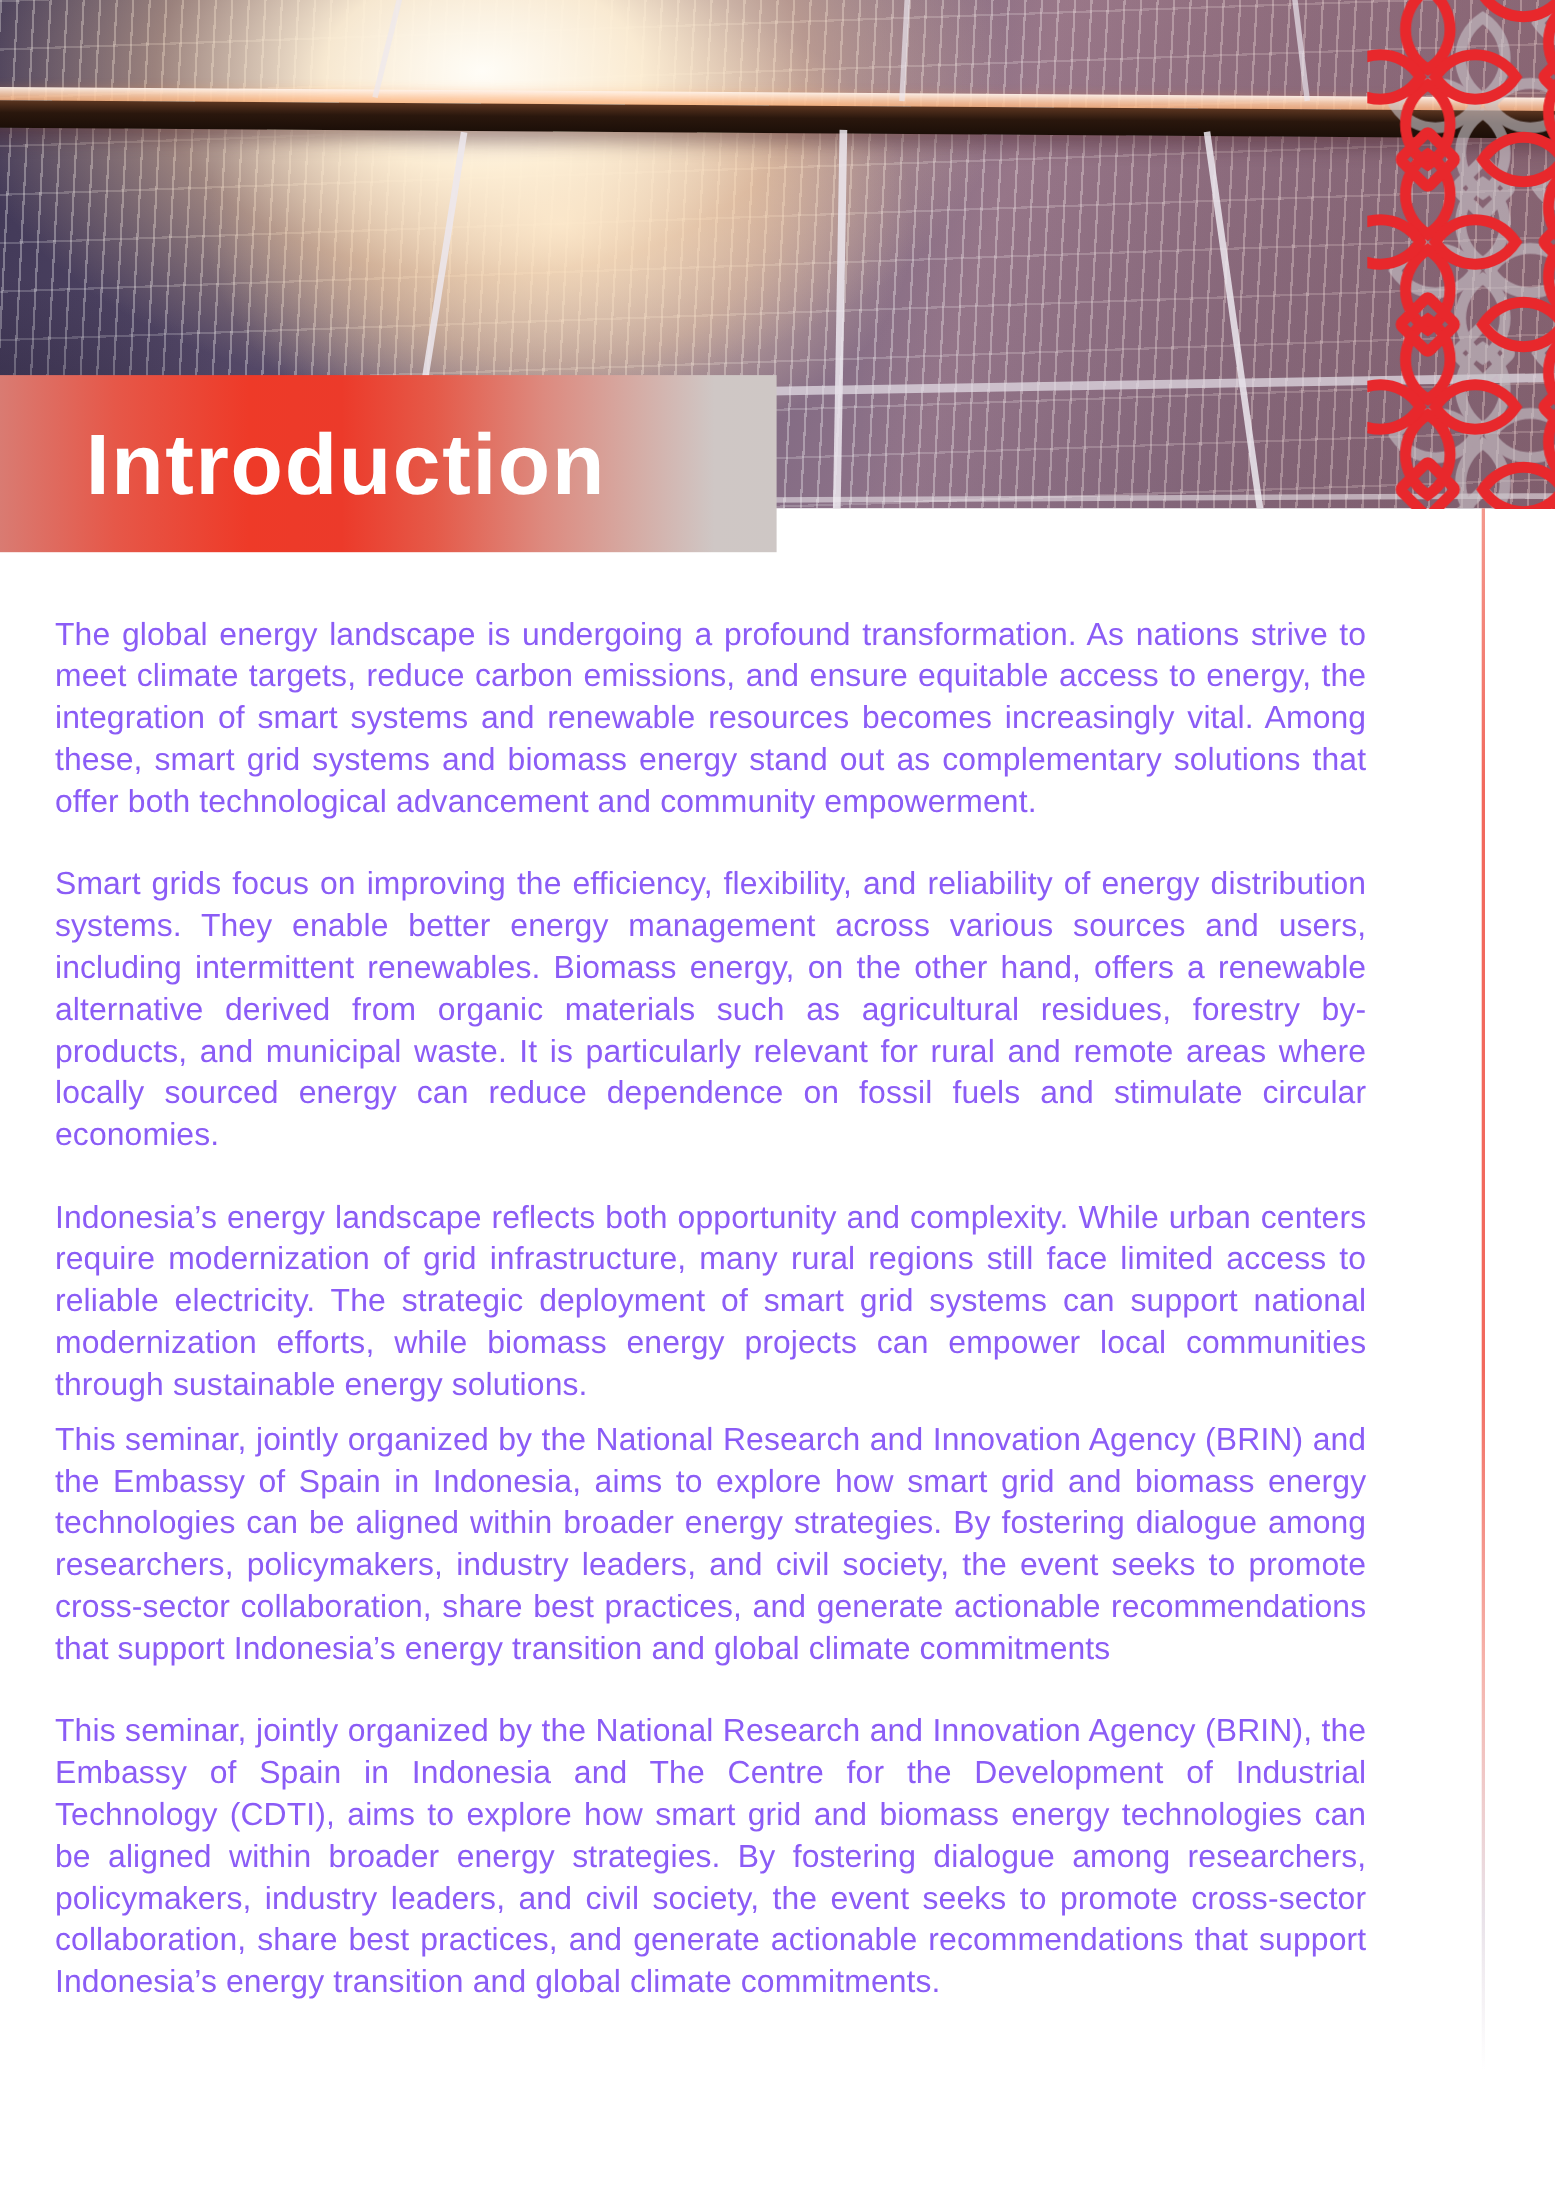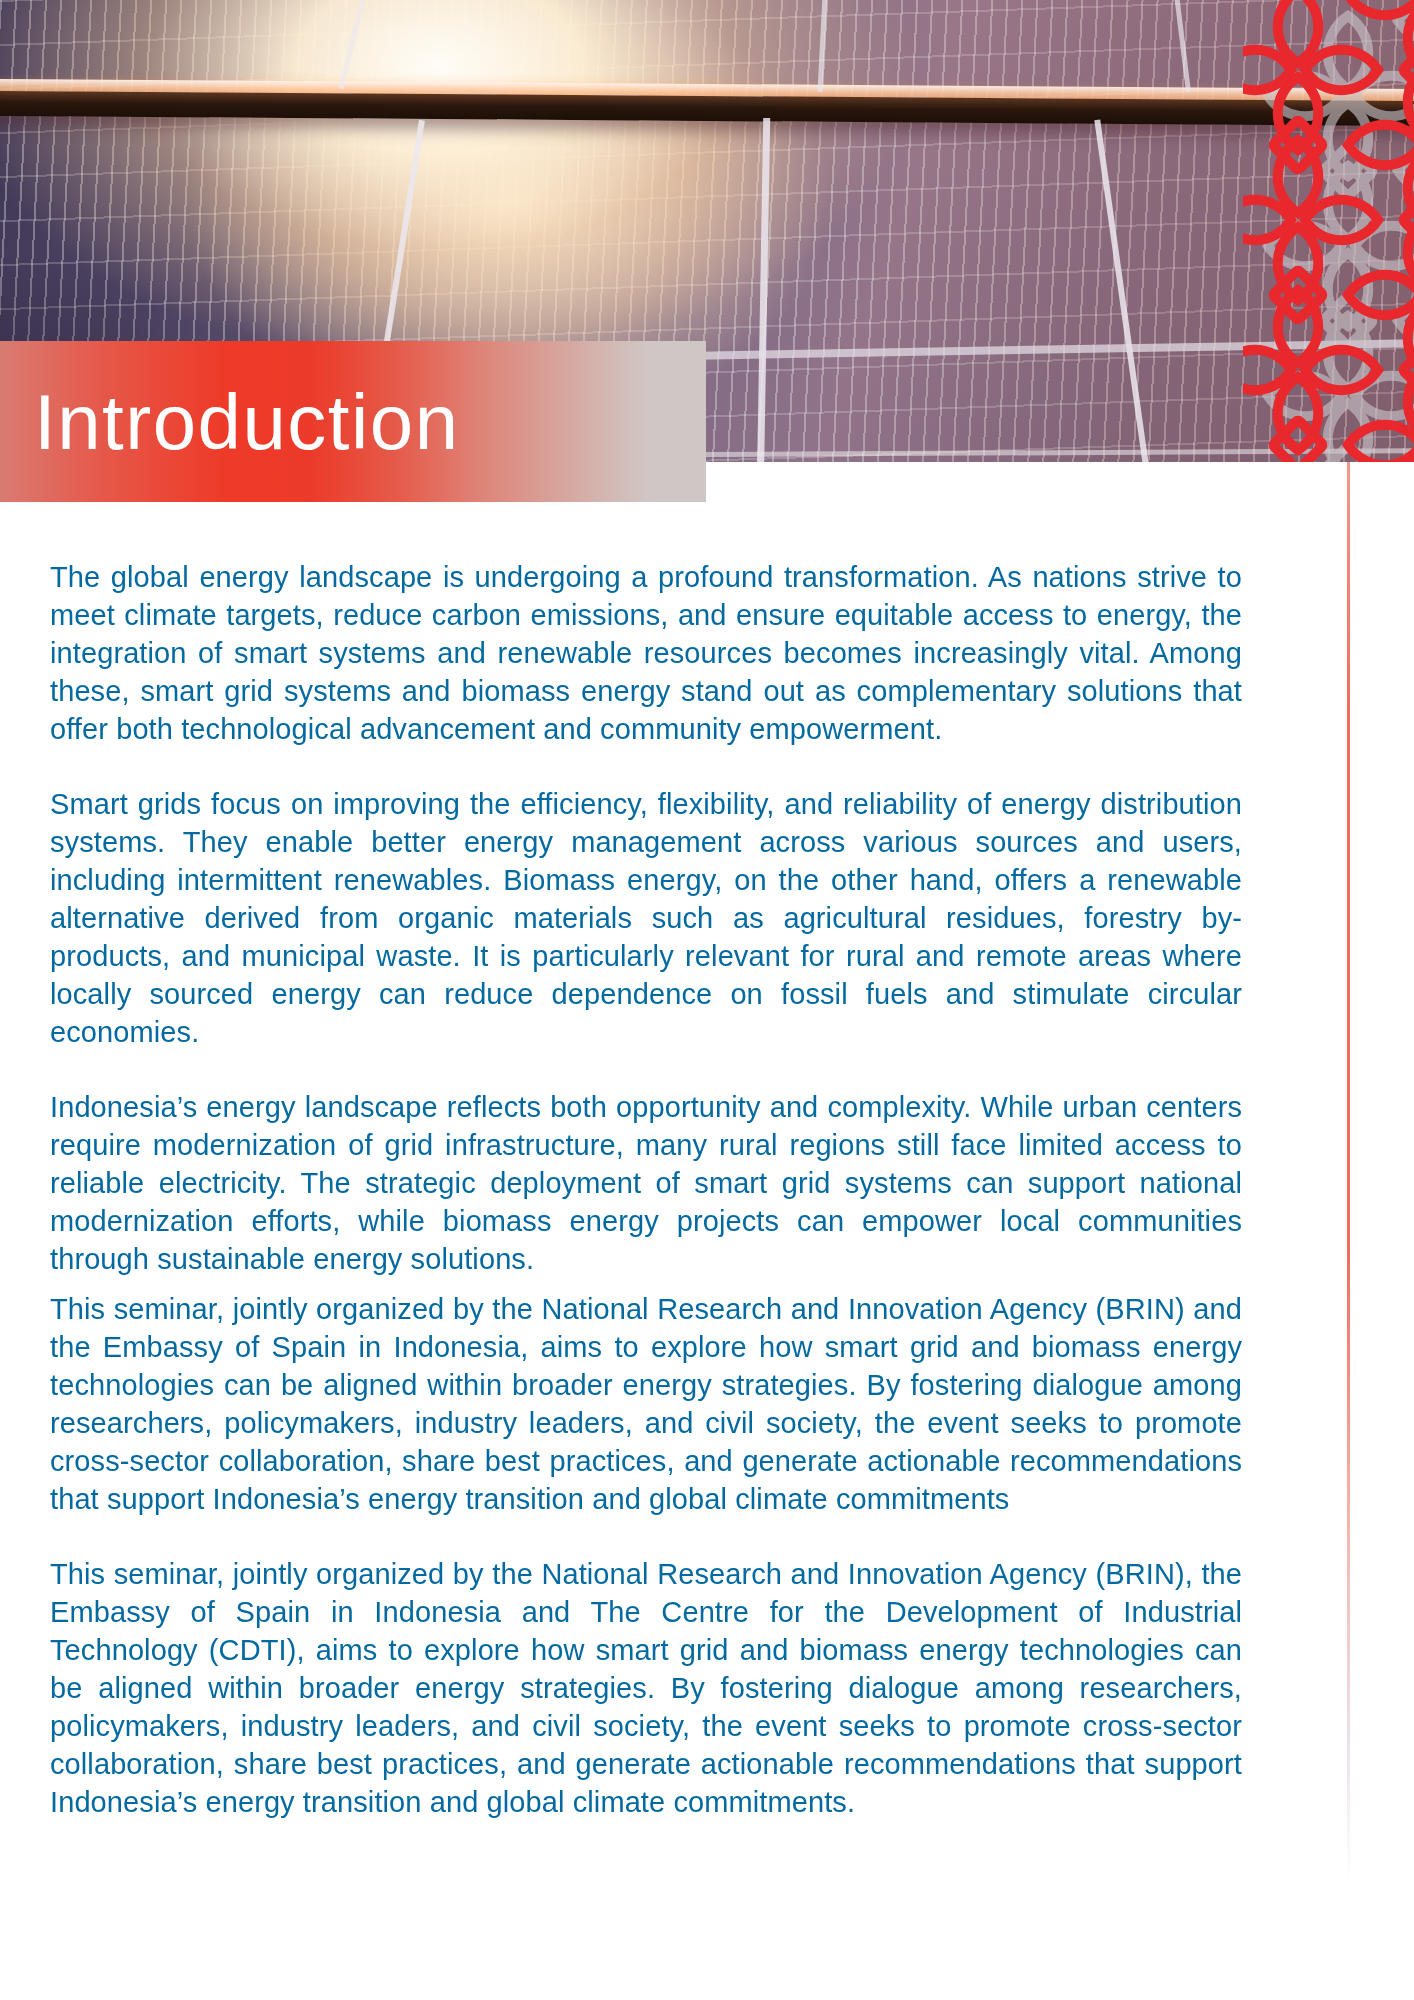--- a/index.html
+++ b/index.html
@@ -41,33 +41,33 @@
   .batik{position:absolute;top:0;right:0;width:171px;height:462px;}
 
   
   .banner{
     position:absolute;top:341px;left:0;width:706px;height:161px;z-index:3;
     display:flex;align-items:center;
     background:linear-gradient(90deg,
       #d97b72 0%, #e65748 15%, #ee3a28 32%, #ec3a2a 44%, #e55a49 56%,
       #dd8a7f 70%, #d5aca5 82%, #cfc7c5 92%, #cec7c5 100%);
   }
-  .banner h1{margin:0 0 0 34px;font-size:78px;font-weight:400;color:#ffffff;
+  .banner h1{margin:0 0 0 78px;font-size:78px;font-weight:700;color:#ffffff;
     letter-spacing:1.5px;line-height:1;}
 
   
   .vline{position:absolute;top:462px;left:1347px;width:3px;height:1420px;z-index:1;
     background:linear-gradient(180deg,
       rgba(242,135,122,0.85) 0%, #f2695d 18%, #f2695d 55%,
       #f6b3ab 74%, #e9e2e9 90%, rgba(234,238,243,0) 100%);}
 
   
   .content{position:absolute;top:558px;left:50px;right:172px;z-index:2;}
   .content p{
-    margin:0 0 37px 0;font-size:29px;line-height:38px;color:#0369a1;
+    margin:0 0 37px 0;font-size:29px;line-height:38px;color:#8b5cf6;
     text-align:justify;letter-spacing:0.1px;
   }
   .content p.tight{margin-bottom:12px;}
 </style>
 </head>
 <body>
 
 <div class="page">
 
   <div class="hero">

